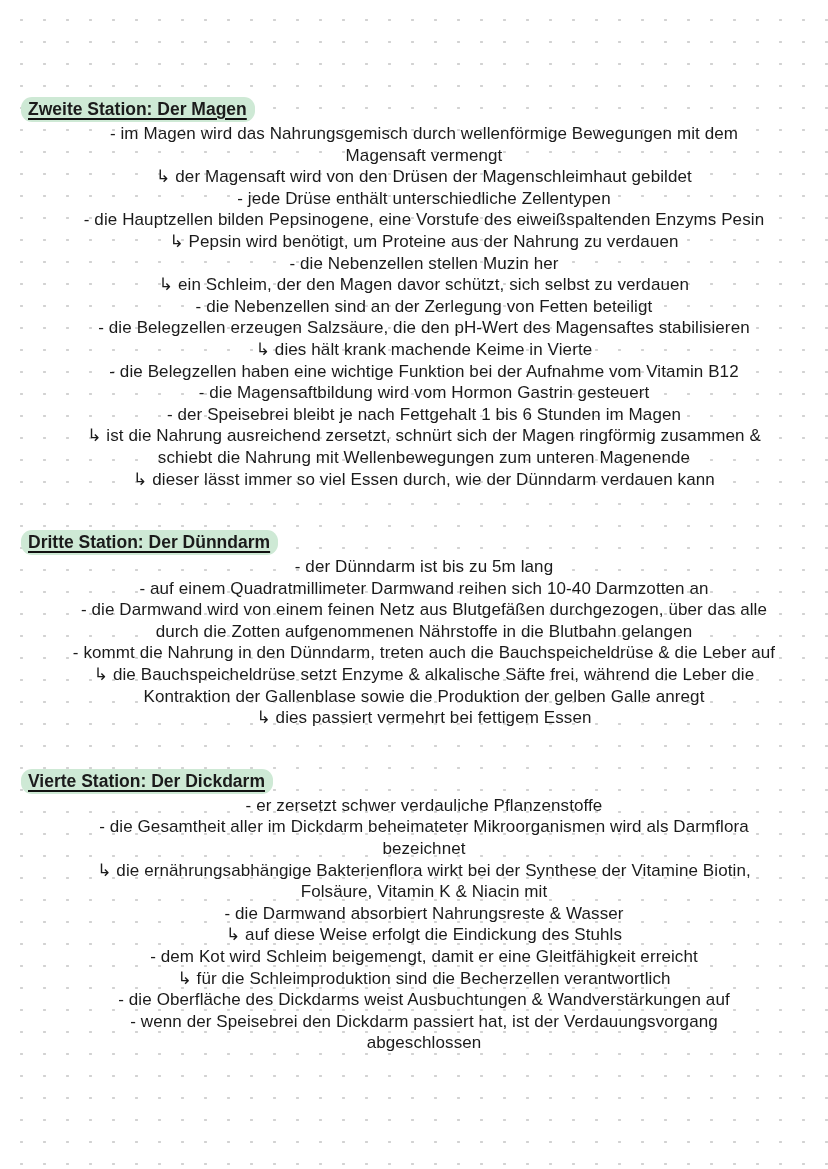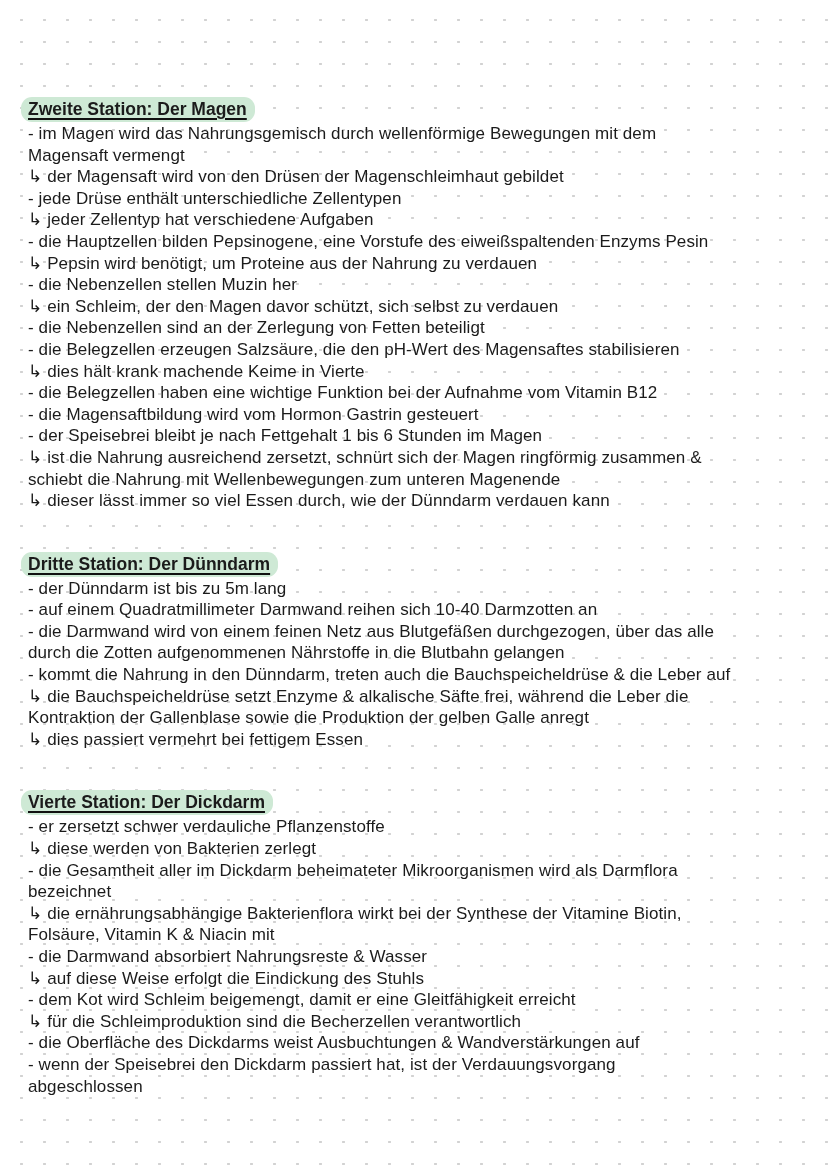--- a/index.html
+++ b/index.html
@@ -41,40 +41,40 @@
     text-decoration: underline;
     text-decoration-thickness: 2px;
     text-underline-offset: 3px;
     text-decoration-color: #111111;
   }
   .note-line {
     font-size: 17px;
     line-height: 21.6px;
     white-space: nowrap;
     letter-spacing: 0.1px;
+    text-align: center;
   }
 </style>
 </head>
 <body>
 
 <div class="page">
   <section class="note-section">
     <h2 class="section-heading">
       <span class="heading-highlight">Zweite Station: Der Magen</span>
     </h2>
 
   <div class="note-line">- im Magen wird das Nahrungsgemisch durch wellenförmige Bewegungen mit dem</div>
 
   <div class="note-line">Magensaft vermengt</div>
 
   <div class="note-line">↳ der Magensaft wird von den Drüsen der Magenschleimhaut gebildet</div>
 
   <div class="note-line">- jede Drüse enthält unterschiedliche Zellentypen</div>
 
-  <div class="note-line">↳ jeder Zellentyp hat verschiedene Aufgaben</div>
 
   <div class="note-line">- die Hauptzellen bilden Pepsinogene, eine Vorstufe des eiweißspaltenden Enzyms Pesin</div>
 
   <div class="note-line">↳ Pepsin wird benötigt, um Proteine aus der Nahrung zu verdauen</div>
 
   <div class="note-line">- die Nebenzellen stellen Muzin her</div>
 
   <div class="note-line">↳ ein Schleim, der den Magen davor schützt, sich selbst zu verdauen</div>
 
   <div class="note-line">- die Nebenzellen sind an der Zerlegung von Fetten beteiligt</div>
@@ -118,21 +118,20 @@
   <div class="note-line">↳ dies passiert vermehrt bei fettigem Essen</div>
 </section>
 
   <section class="note-section">
     <h2 class="section-heading">
       <span class="heading-highlight">Vierte Station: Der Dickdarm</span>
     </h2>
 
   <div class="note-line">- er zersetzt schwer verdauliche Pflanzenstoffe</div>
 
-  <div class="note-line">↳ diese werden von Bakterien zerlegt</div>
 
   <div class="note-line">- die Gesamtheit aller im Dickdarm beheimateter Mikroorganismen wird als Darmflora</div>
 
   <div class="note-line">bezeichnet</div>
 
   <div class="note-line">↳ die ernährungsabhängige Bakterienflora wirkt bei der Synthese der Vitamine Biotin,</div>
 
   <div class="note-line">Folsäure, Vitamin K &amp; Niacin mit</div>
 
   <div class="note-line">- die Darmwand absorbiert Nahrungsreste &amp; Wasser</div>

